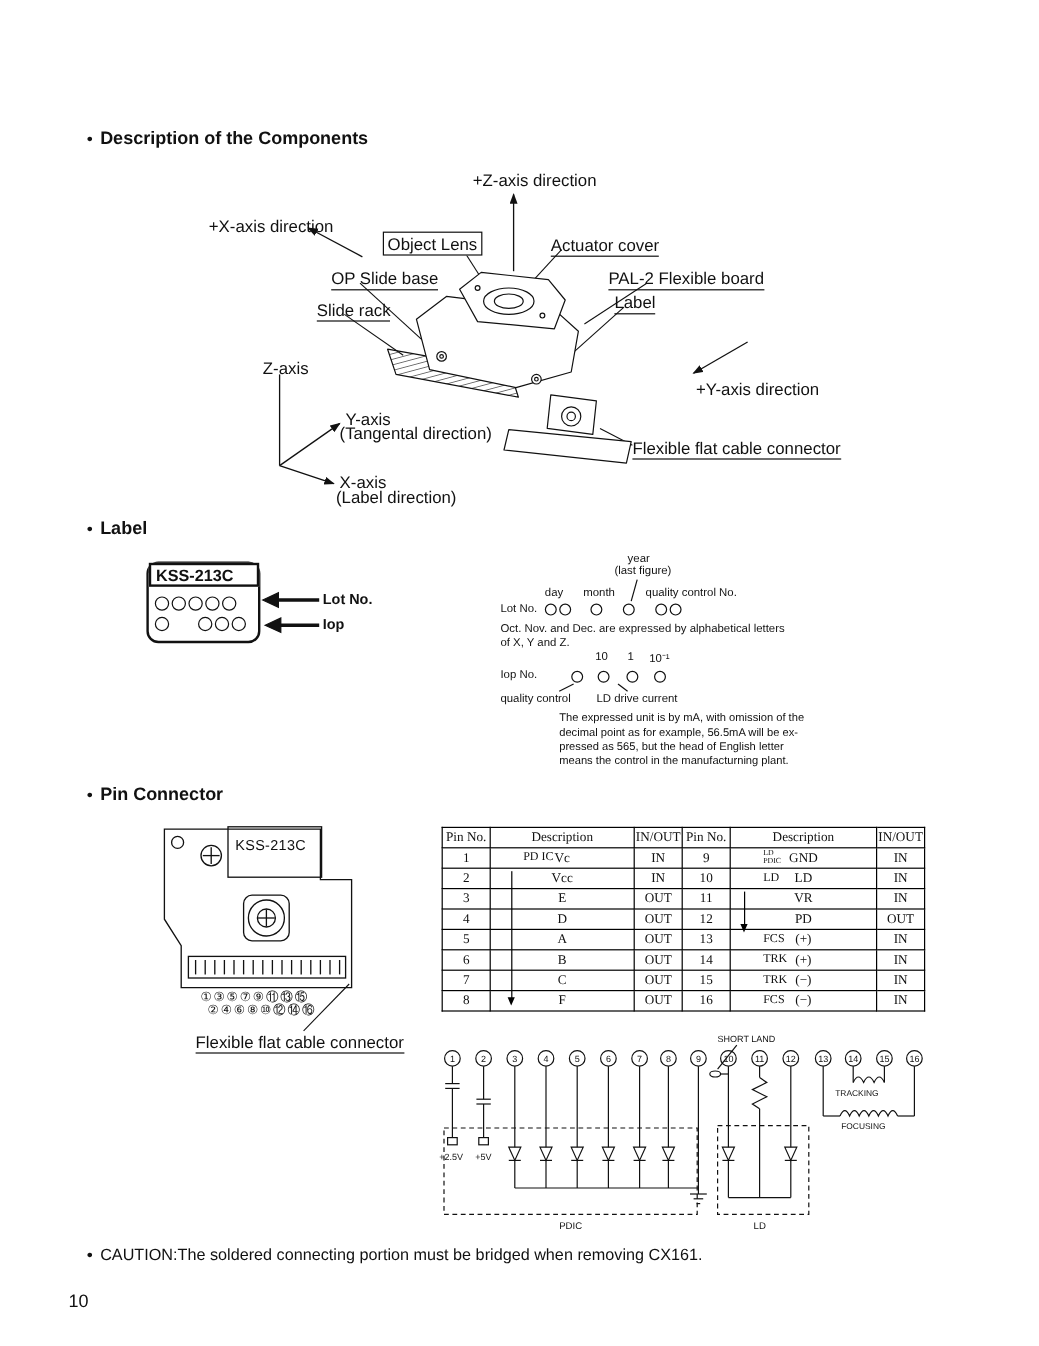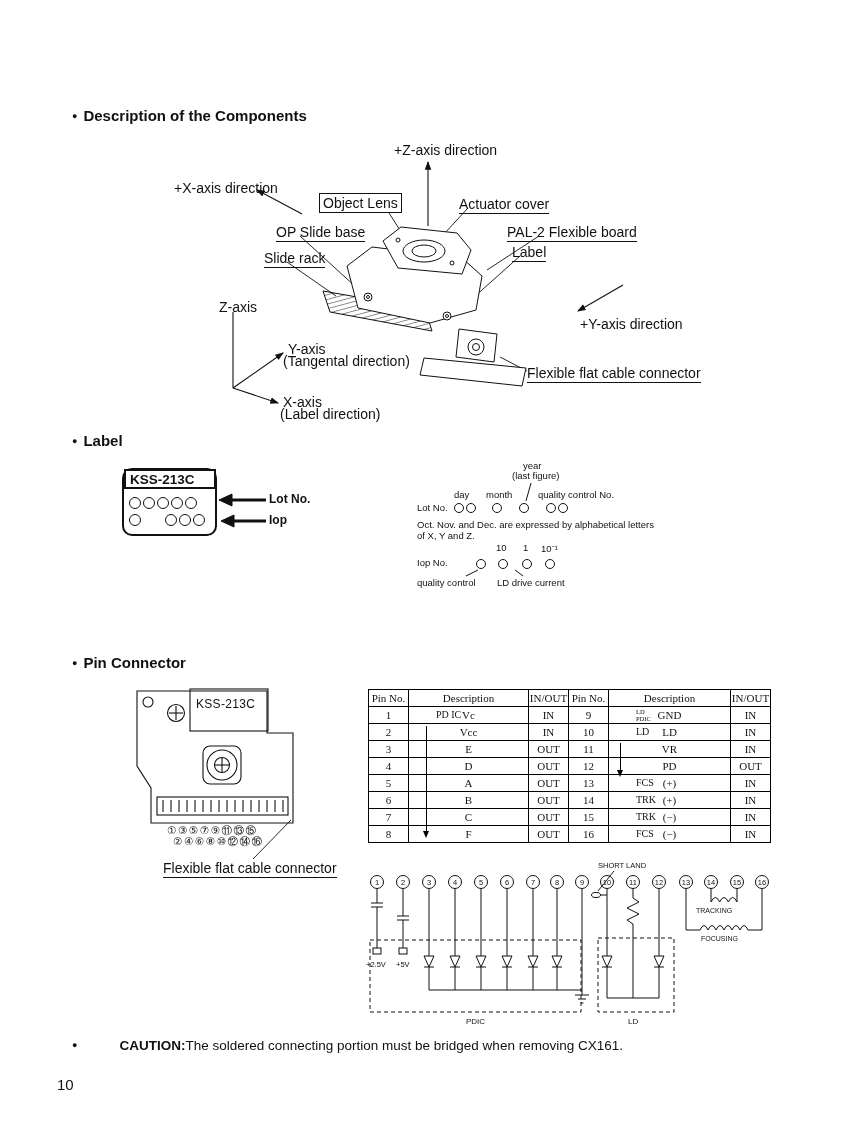--- a/index.html
+++ b/index.html
@@ -29,21 +29,21 @@
   .pin-table th, .pin-table td { border:1px solid #000; height:17px; padding:0; text-align:center;
                                  font-size:11px; font-weight:400; vertical-align:middle; }
   .pin-table td.desc { position:relative; }
   .grp { position:absolute; left:3px; top:50%; transform:translateY(-50%); font-size:10px; line-height:1; white-space:pre-line; text-align:left;padding-left:24px; }
   .grp.tiny { font-size:6.5px; }
   .val { display:block; text-align:center; }
   .varrow { position:absolute; width:1px; background:#000; }
   .varrow::after { content:""; position:absolute; bottom:-6px; left:-3px;
                    border-left:3.5px solid transparent; border-right:3.5px solid transparent; border-top:7px solid #000; }
   .caution { position:absolute; left:72px; top:1038px; font-size:13.5px; }
-  .caution b { font-weight:700;margin-left:36px; }
+  .caution b { font-weight:400; }
   .page-num { position:absolute; left:57px; top:1076px; font-size:15px; }
 </style>
 </head>
 <body>
 
 <div class="page">
 
   <svg class="art" width="866" height="1122" viewBox="0 0 866 1122">
     <defs>
       <marker id="ah" markerWidth="9" markerHeight="8" refX="7" refY="3" orient="auto">
@@ -313,20 +313,21 @@
   <div class="t9" style="left:538px;top:489px">quality control No.</div>
   <div class="t9" style="left:417px;top:502px">Lot No.</div>
   <div class="t9" style="left:417px;top:519px">Oct. Nov. and Dec. are expressed by alphabetical letters</div>
   <div class="t9" style="left:417px;top:530px">of X, Y and Z.</div>
   <div class="t9" style="left:496px;top:542px">10</div>
   <div class="t9" style="left:523px;top:542px">1</div>
   <div class="t9" style="left:541px;top:542px">10⁻¹</div>
   <div class="t9" style="left:417px;top:557px">Iop No.</div>
   <div class="t9" style="left:417px;top:577px">quality control</div>
   <div class="t9" style="left:497px;top:577px">LD drive current</div>
+  <div class="note">The expressed unit is by mA, with omission of the decimal point as for example, 56.5mA will be ex-pressed as 565, but the head of English letter means the control in the manufacturning plant.</div>
 
   <div class="sec-head" style="left:72px;top:654px">
     <span class="bullet">●</span><span>Pin Connector</span>
   </div>
 
   <div class="conn-model">KSS-213C</div>
   <div class="pins-row" style="left:167px;top:824px">①③⑤⑦⑨⑪⑬⑮</div>
   <div class="pins-row" style="left:173px;top:835px">②④⑥⑧⑩⑫⑭⑯</div>
   <div class="lbl u" style="left:163px;top:860px">Flexible flat cable connector</div>
 

